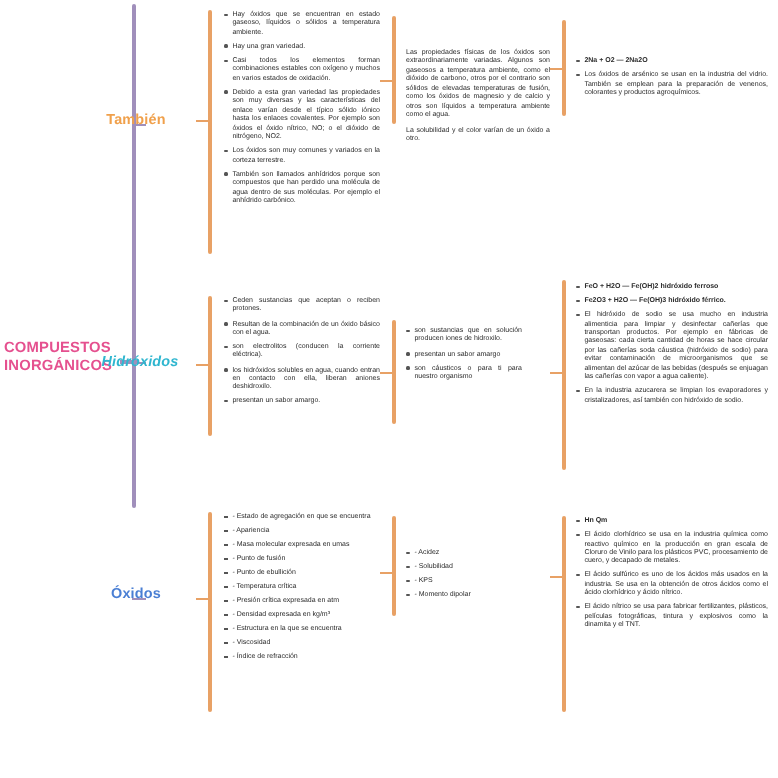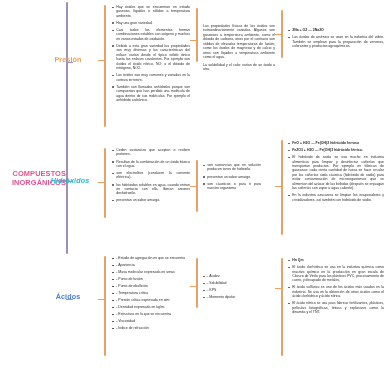--- a/index.html
+++ b/index.html
@@ -15,21 +15,21 @@
   
   .root{
     position:absolute;
     left:2px;top:170px;
     width:64px;
     color:#e5508f;
     font-size:7.4px;
     font-weight:bold;
     line-height:8.6px;
     letter-spacing:.1px;
-    text-align:right;
+    text-align:left;
   }
   
   .spine-root{
     position:absolute;
     left:66px;top:2px;
     width:1.6px;height:252px;
     background:#a08fbb;
     border-radius:1px;
   }
   .connector-root{
@@ -109,23 +109,23 @@
     <div>COMPUESTOS</div>
     <div>INORGÁNICOS</div>
   </div>
   <div class="connector-root"></div>
   <div class="spine-root"></div>
 
   <div class="tick purple" style="left:66px;top:62px;width:7px;"></div>
   <div class="tick purple" style="left:66px;top:181px;width:7px;"></div>
   <div class="tick purple" style="left:66px;top:299px;width:7px;"></div>
 
-  <div class="branch-label branch-oxidos">Presión</div>
+  <div class="branch-label branch-oxidos">También</div>
   <div class="branch-label branch-hidroxidos">Hidróxidos</div>
-  <div class="branch-label branch-acidos">Ácidos</div>
+  <div class="branch-label branch-acidos">Óxidos</div>
 
   <div class="spine" style="left:104px;top:5px;height:122px;"></div>
   <div class="tick" style="left:98px;top:60px;width:7px;"></div>
 
   <div class="col" style="left:112px;top:5px;width:78px;">
     <ul class="bl">
       <li>Hay óxidos que se encuentran en estado gaseoso, líquidos o sólidos a temperatura ambiente.</li>
       <li>Hay una gran variedad.</li>
       <li>Casi todos los elementos forman combinaciones estables con oxígeno y muchos en varios estados de oxidación.</li>
       <li>Debido a esta gran variedad las propiedades son muy diversas y las características del enlace varían desde el típico sólido iónico hasta los enlaces covalentes. Por ejemplo son óxidos el óxido nítrico, NO; o el dióxido de nitrógeno, NO2.</li>

